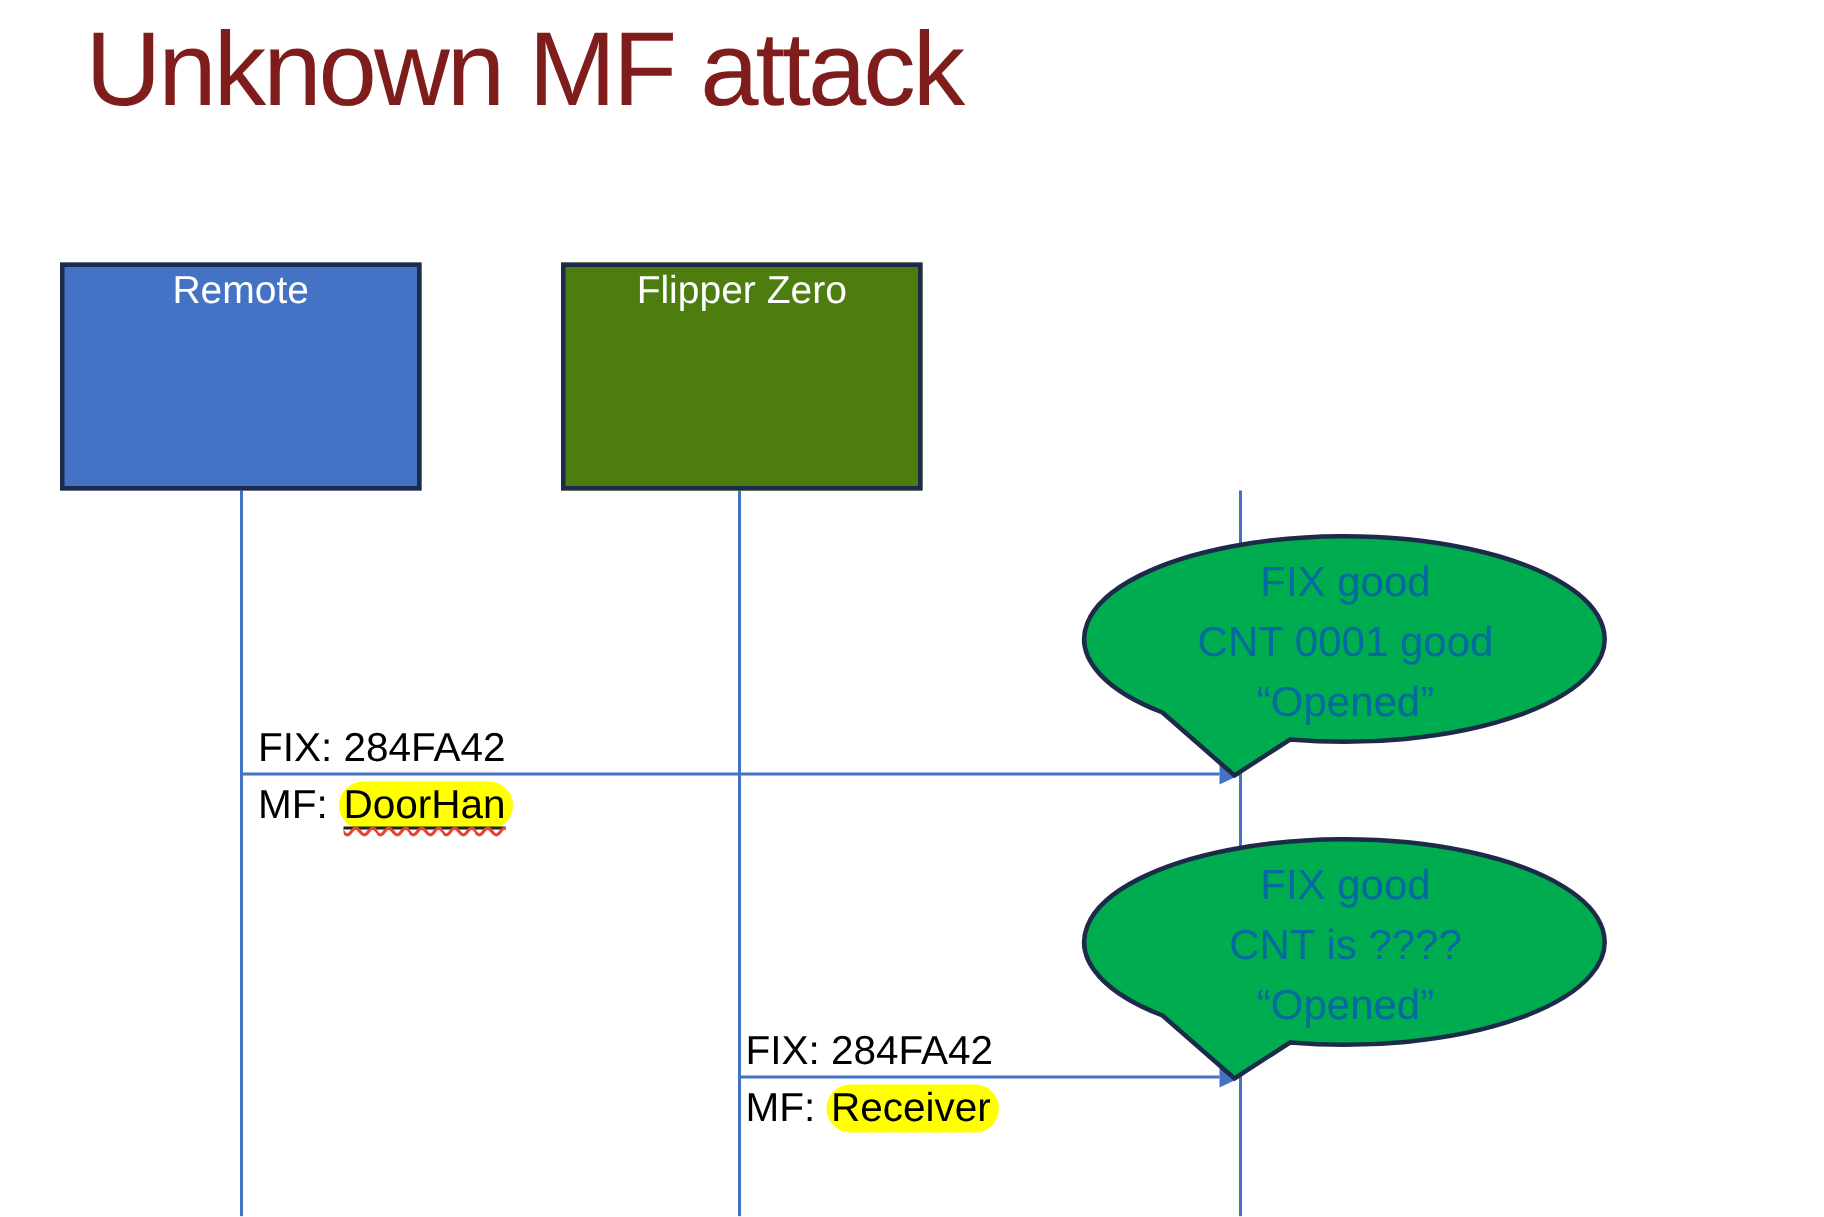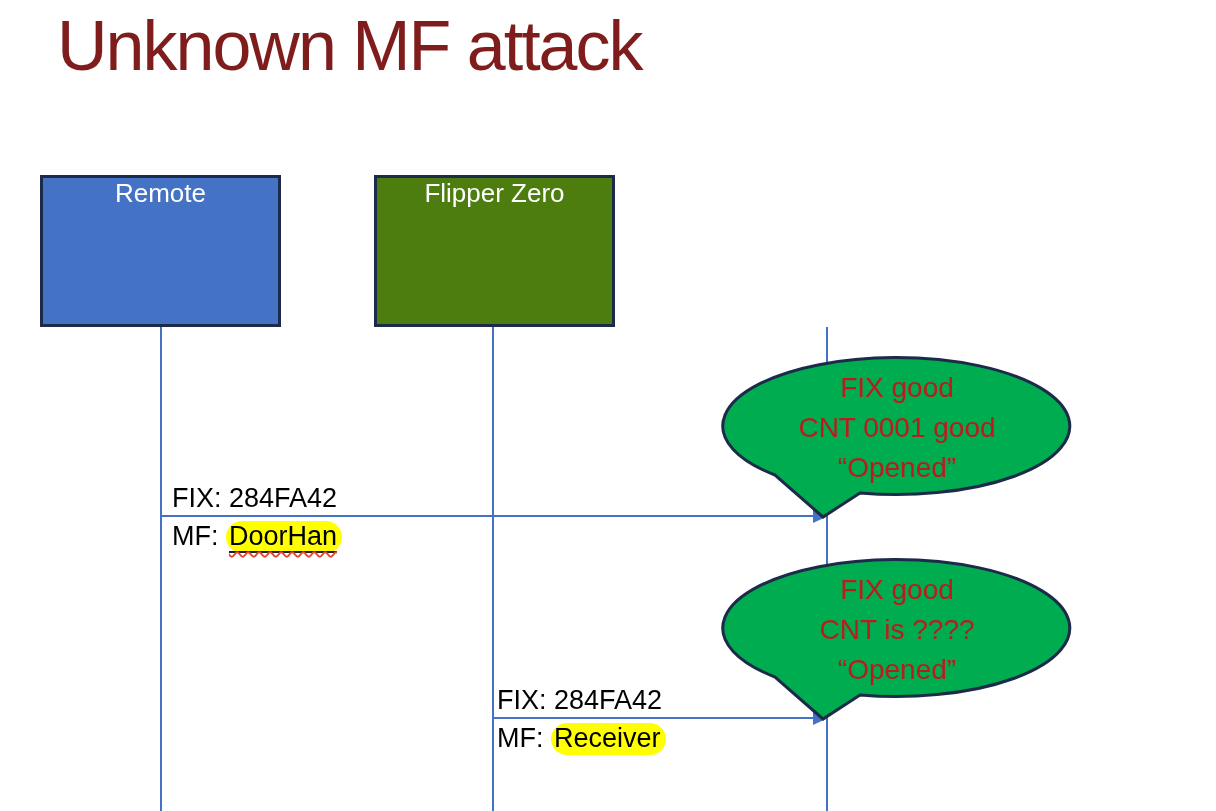--- a/index.html
+++ b/index.html
@@ -94,21 +94,21 @@
 
   .callout { position: absolute; width: 354px; height: 166px; z-index: 3; }
   .c1 { left: 720px; top: 354px; }
   .c2 { left: 720px; top: 556px; }
   .callout path { fill: #00AC50; stroke: #1c2b49; stroke-width: 3; }
 
   .callout-text {
     position: absolute;
     width: 340px;
     text-align: center;
-    color: #b91c1c;
+    color: #0369a1;
     font-size: 28px;
     line-height: 40px;
     z-index: 4;
     white-space: nowrap;
   }
   .ct1 { left: 727px; top: 368px; }
   .ct2 { left: 727px; top: 570px; }
 </style>
 </head>
 <body>

